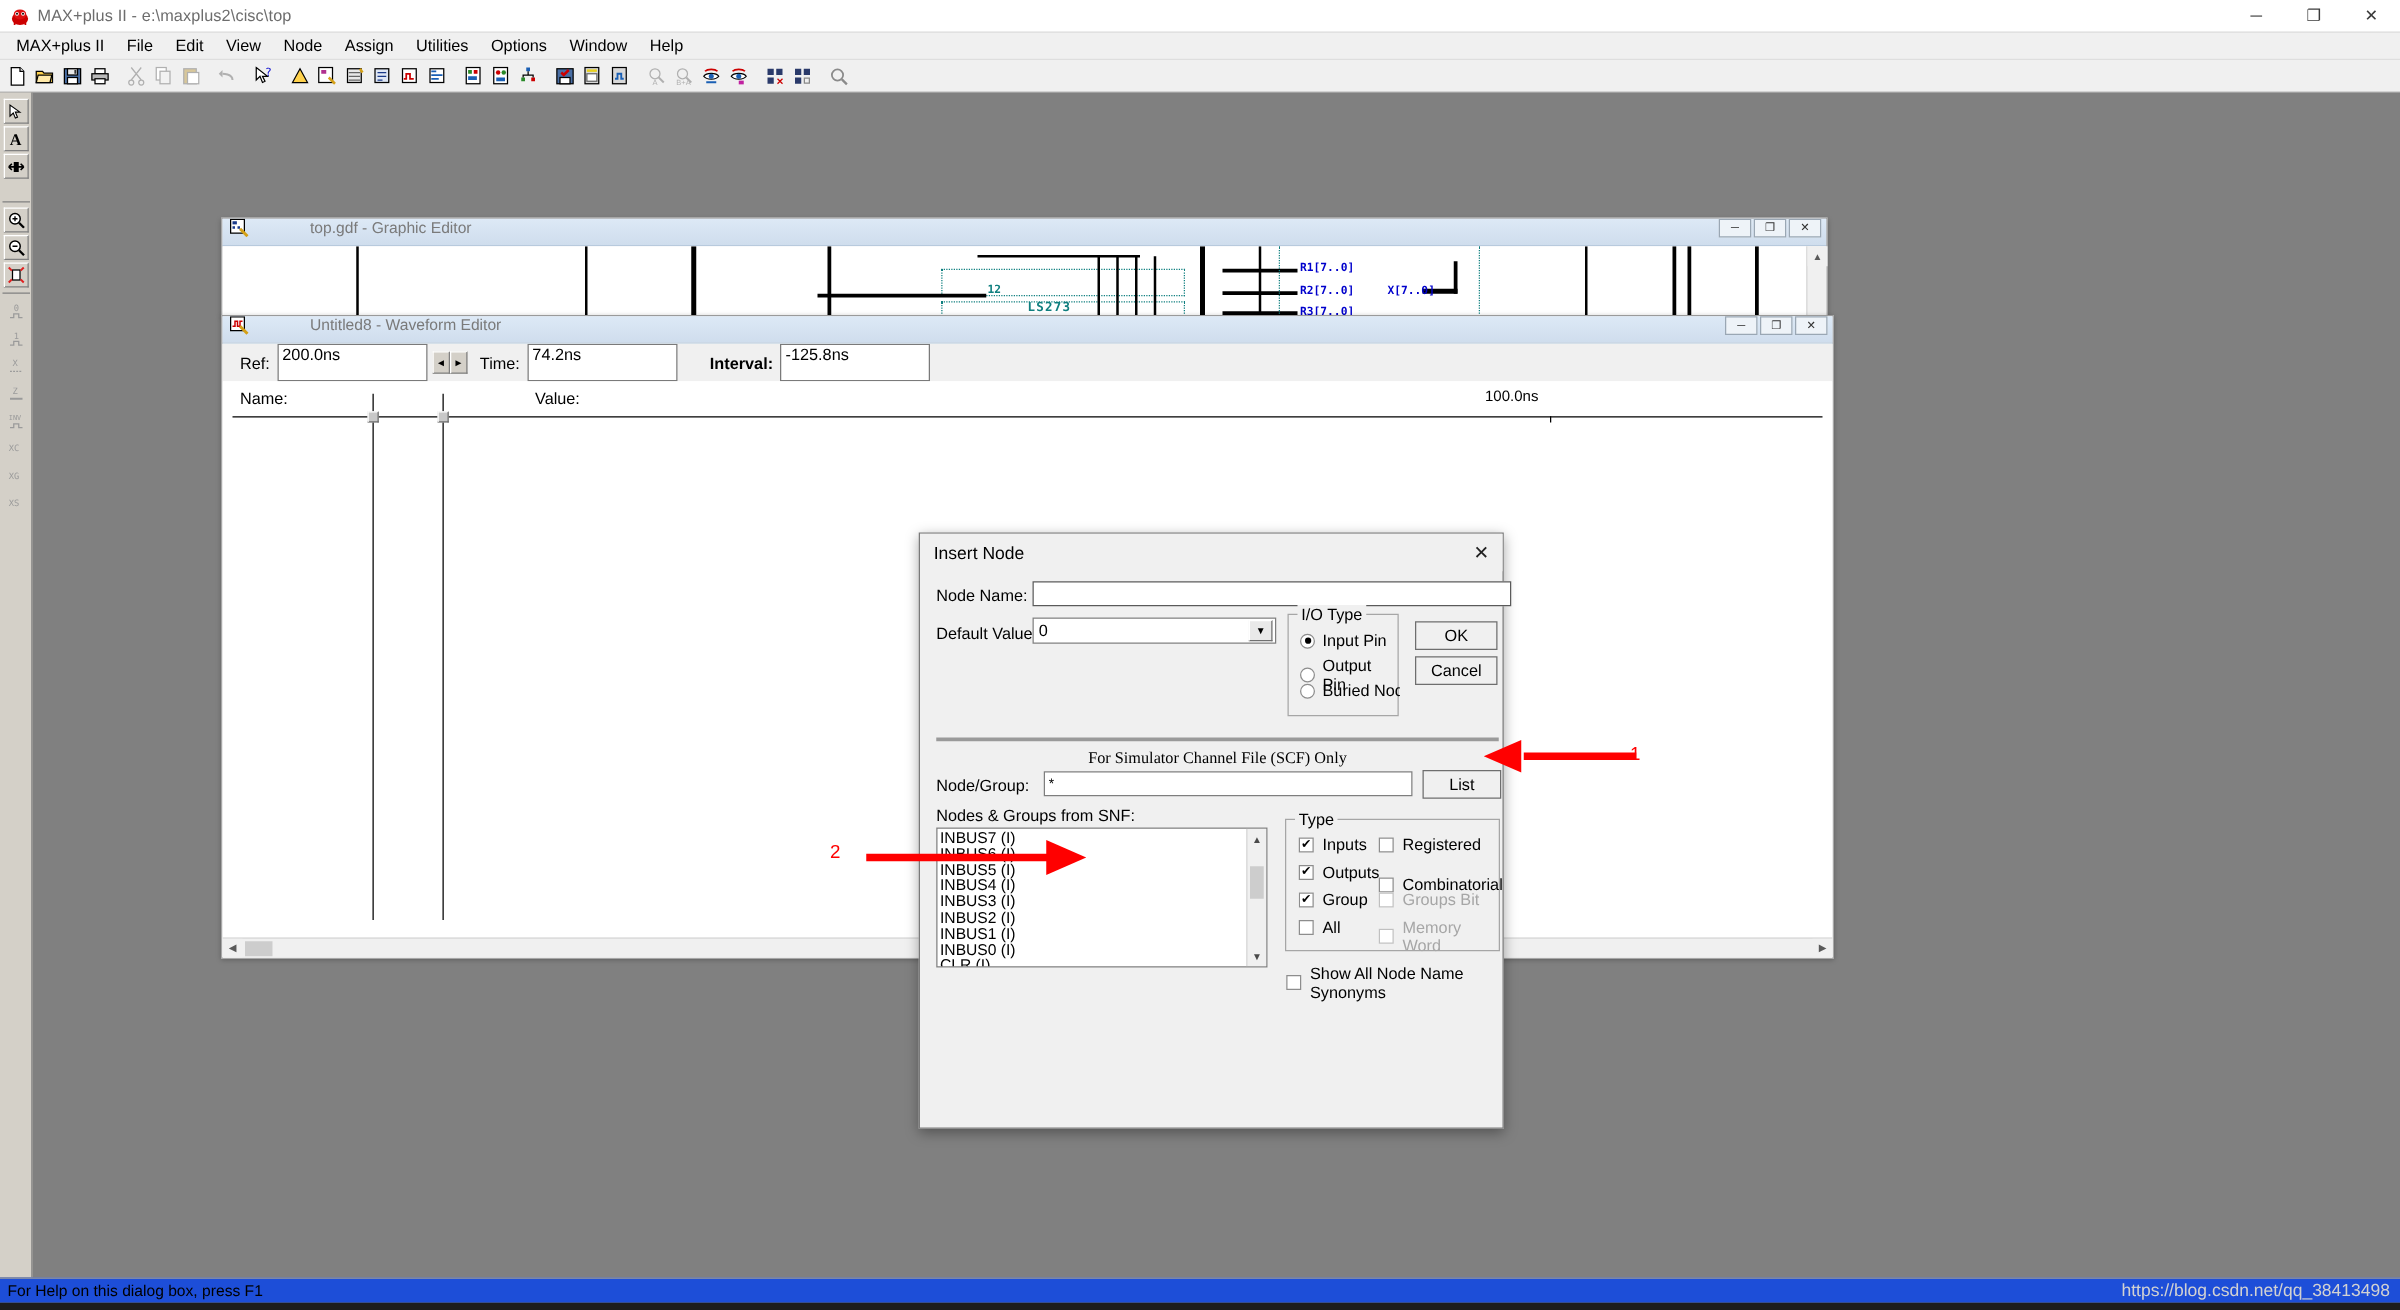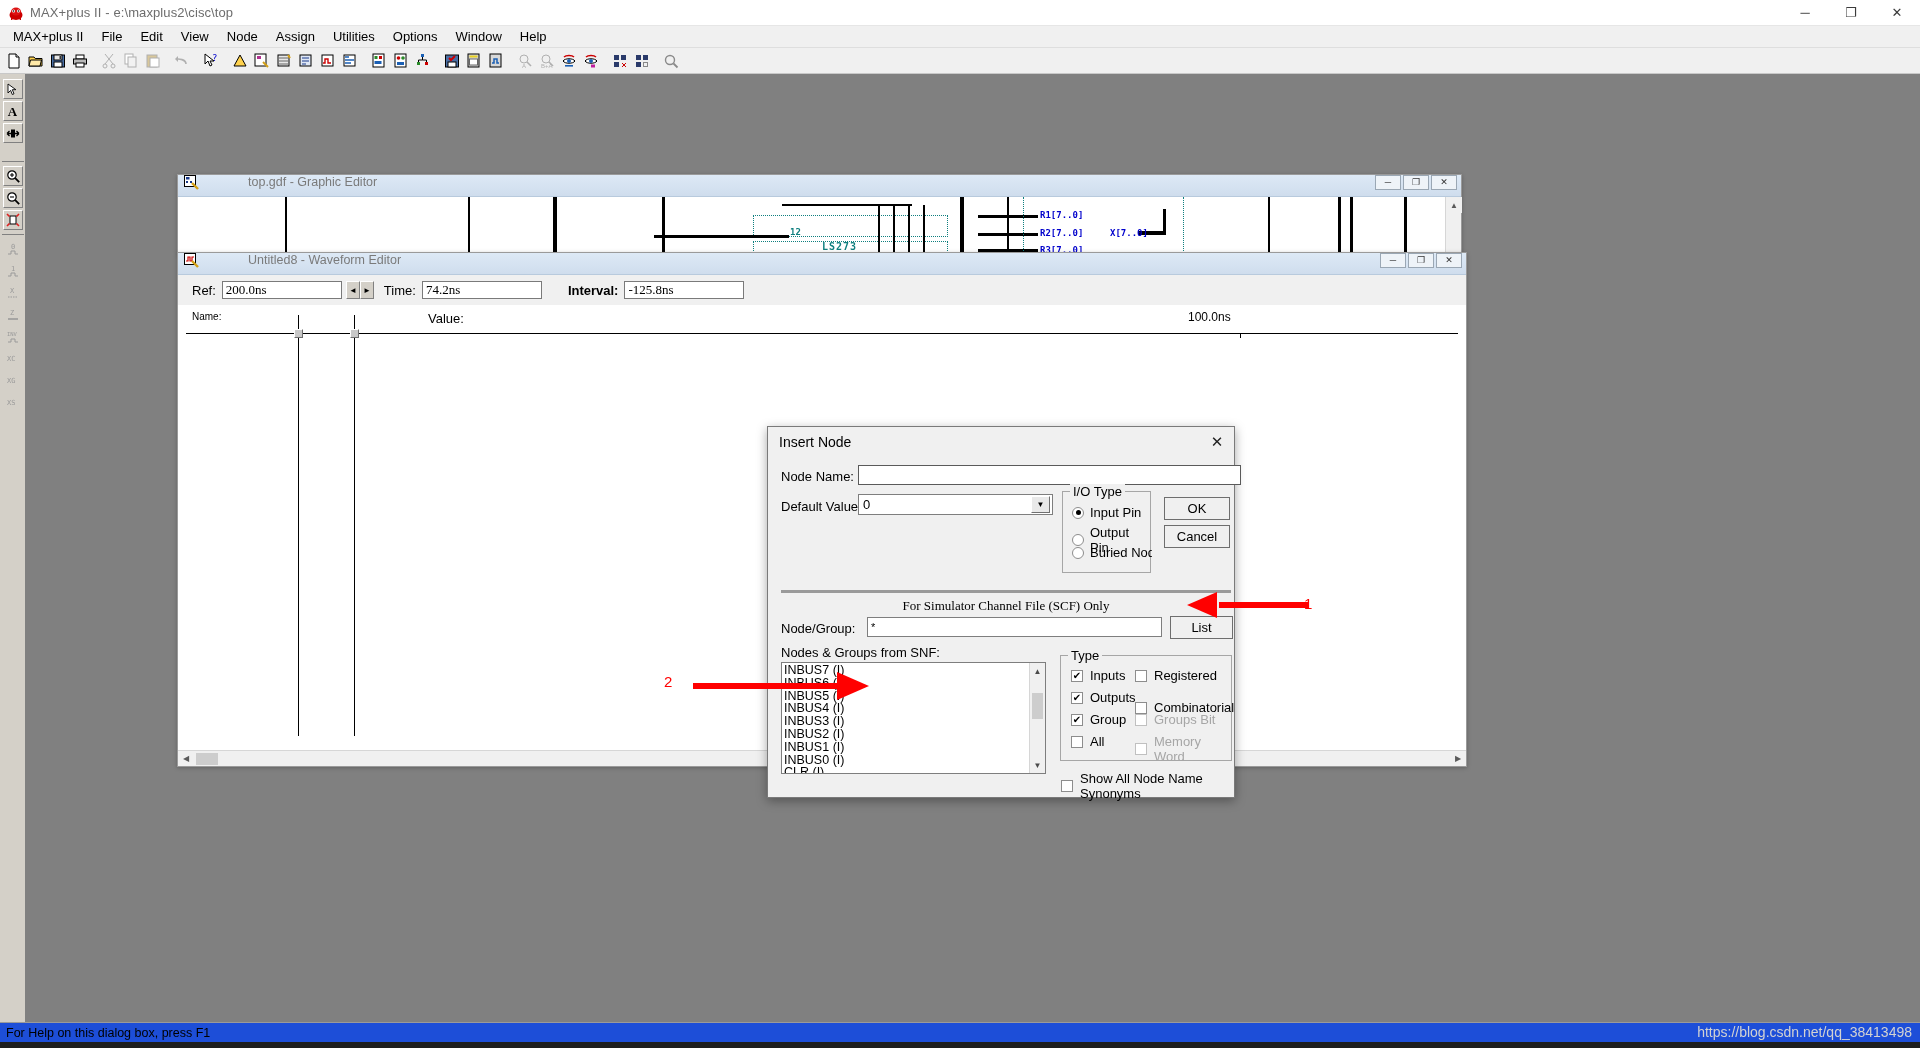--- a/index.html
+++ b/index.html
@@ -108,55 +108,54 @@
     font-size:8px;color:#5a5a5a; background:#f0f0f0;
   }
 
   
   #waveform-editor { left:151px; top:178px; width:1290px; height:515px; }
   .wf-toolrow { position:absolute; left:0; right:0; top:0; height:30px; background:#f0f0f0;
                 display:flex; align-items:center; padding-left:14px; }
   .wf-lbl { font-size:13px; margin-right:6px; }
   .wf-lbl.b { font-weight:bold; }
   .wf-input {
-    height:18px; border:1px solid #7a7a7a; background:#fff;
+    height:30px; border:1px solid #7a7a7a; background:#fff;
     font-size:13px; padding:0 3px; line-height:16px;
-    font-family:Liberation Serif, serif;
+    font-family:Liberation Sans, sans-serif;
   }
   .spin { display:flex; margin:0 10px 0 4px; }
   .spin .sb {
     width:14px;height:18px;background:#d4d0c8;
     border-top:1px solid #fff;border-left:1px solid #fff;
     border-right:1px solid #808080;border-bottom:1px solid #808080;
     display:flex;align-items:center;justify-content:center;font-size:8px;color:#000;
   }
   .wf-grid { position:absolute; left:0; right:0; top:30px; bottom:0; background:#fff; }
   .wf-hdr { position:absolute; left:0; right:0; top:0; height:30px; }
-  .wf-hdr .nm { position:absolute; left:14px; top:6px; font-size:10px; }
+  .wf-hdr .nm { position:absolute; left:14px; top:6px; font-size:13px; }
   .wf-hdr .vl { position:absolute; left:250px; top:6px; font-size:13px; }
   .wf-hdr .tick { position:absolute; font-size:12px; }
   .wf-rule { position:absolute; left:8px; right:8px; top:28px; height:1px; background:#000; }
   .wf-vline { position:absolute; width:1px; background:#000; top:10px; bottom:30px; }
   .wf-handle {
     position:absolute; width:9px;height:9px; background:#c8c8c8;
     border-top:1px solid #fff;border-left:1px solid #fff;
     border-right:1px solid #6e6e6e;border-bottom:1px solid #6e6e6e;
   }
   .wf-hscroll {
     position:absolute; left:0; right:0; bottom:0; height:16px; background:#f0f0f0;
     border-top:1px solid #d6d6d6; display:flex; align-items:center;
   }
   .wf-thumb { width:22px;height:12px;background:#cdcdcd;margin-left:2px; }
 
   
   #insert-node-dialog {
-    position:absolute; left:709px; top:352px; width:468px; height:372px;
+    position:absolute; left:709px; top:352px; width:468px; height:477px;
     background:#f0f0f0; border:1px solid #7a7a7a;
     box-shadow:0 3px 10px rgba(0,0,0,.35);
-    margin-left:32px;
   }
   #insert-node-dialog .dlg-title {
     height:30px; display:flex; align-items:center; background:#f0f0f0;
   }
   #insert-node-dialog .dlg-title .t { font-size:14px; margin-left:11px; color:#000; }
   #insert-node-dialog .dlg-title .x {
     margin-left:auto; width:34px;height:28px; display:flex;align-items:center;justify-content:center;
     font-size:15px; color:#222;
   }
   .dlg-body { position:absolute; left:0; right:0; top:30px; bottom:0; }

